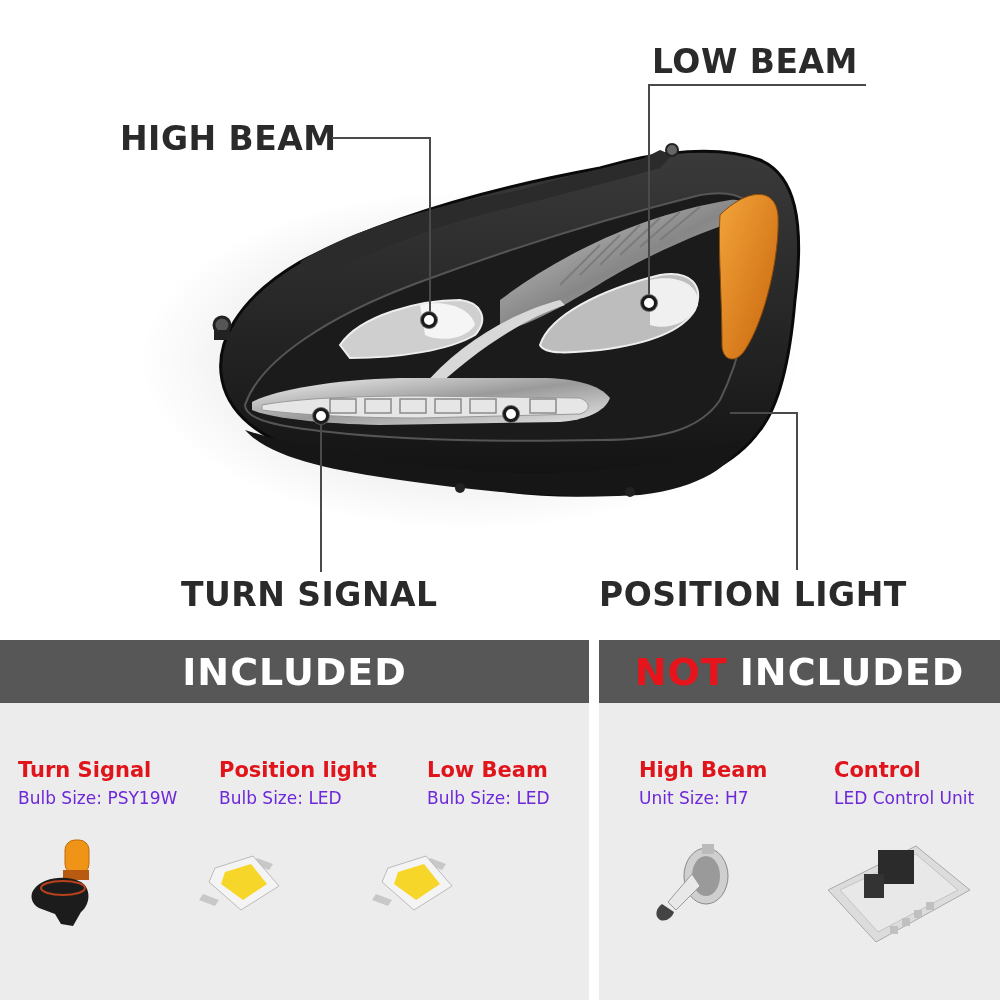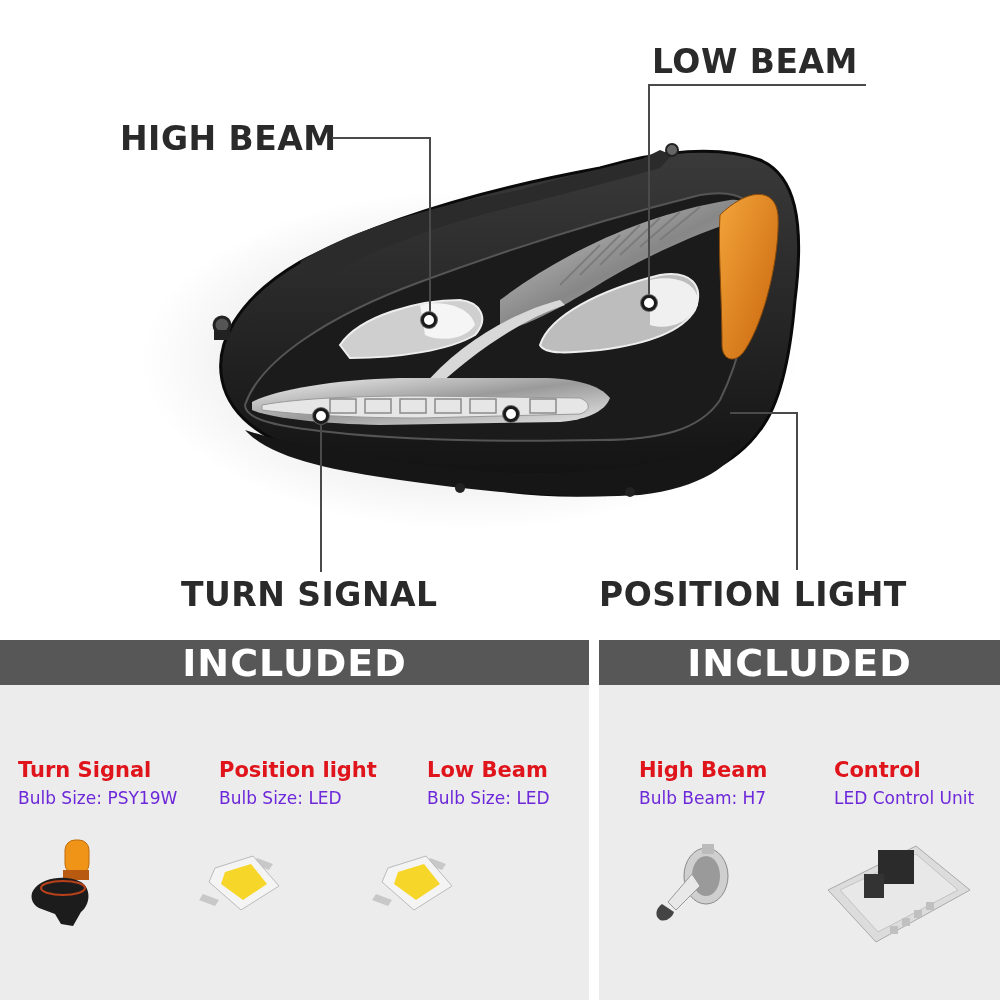--- a/index.html
+++ b/index.html
@@ -24,21 +24,21 @@
     position: absolute; width: 16px; height: 16px; border-radius: 50%;
     background: #ffffff; border: 3px solid #1a1a1a;
     box-shadow: 0 0 0 1px #666;
   }
 
   .panel { position: absolute; top: 640px; height: 360px; background: #ececec; }
   .panel.left { left: 0; width: 589px; }
   .panel.right { left: 599px; width: 401px; }
   .panel-divider { position: absolute; left: 589px; top: 640px; width: 10px; height: 360px; background: #ffffff; }
   .panel-header {
-    position: absolute; left: 0; top: 0; width: 100%; height: 45px;
+    position: absolute; left: 0; top: 0; width: 100%; height: 63px;
     background: #575757; color: #ffffff;
     font-family: "DejaVu Sans", sans-serif; font-weight: bold; font-size: 38px;
     display: flex; align-items: center; justify-content: center; letter-spacing: 1px;
   }
   .panel-header .red { color: #e8141b; margin-right: 12px; }
 
   .item { position: absolute; top: 760px; }
   .item-title {
     font-family: "DejaVu Sans", sans-serif; font-weight: bold; font-size: 21px;
     color: #e0141b; white-space: nowrap; line-height: 1;
@@ -143,40 +143,41 @@
 
 <div class="panel left">
   <div class="panel-header">
     <span>INCLUDED</span>
   </div>
 </div>
 <div class="panel-divider"></div>
 
 <div class="panel right">
   <div class="panel-header">
+    <span class="red">NOT</span>
     <span>INCLUDED</span>
   </div>
 </div>
 
 <div class="item" style="left:18px;">
   <div class="item-title">Turn Signal</div>
   <div class="item-sub">Bulb Size: PSY19W</div>
 </div>
 <div class="item" style="left:219px;">
   <div class="item-title">Position light</div>
   <div class="item-sub">Bulb Size: LED</div>
 </div>
 <div class="item" style="left:427px;">
   <div class="item-title">Low Beam</div>
   <div class="item-sub">Bulb Size: LED</div>
 </div>
 
 <div class="item" style="left:639px;">
   <div class="item-title">High Beam</div>
-  <div class="item-sub">Bulb Beam: H7</div>
+  <div class="item-sub">Unit Size: H7</div>
 </div>
 <div class="item" style="left:834px;">
   <div class="item-title">Control</div>
   <div class="item-sub">LED Control Unit</div>
 </div>
 
 <svg class="item-img" style="left:25px; top:838px;" width="80" height="92" viewBox="0 0 80 92">
   <rect x="40" y="2" width="24" height="34" rx="10" fill="#f09418" stroke="#c06a08"></rect>
   <rect x="38" y="32" width="26" height="10" fill="#b85a10"></rect>
   <path d="M10,50 C18,40 40,36 56,44 C66,50 66,66 56,74 L48,88 L36,86 L30,76 L14,70 C6,66 4,56 10,50 Z" fill="#1c1c1c"></path>

